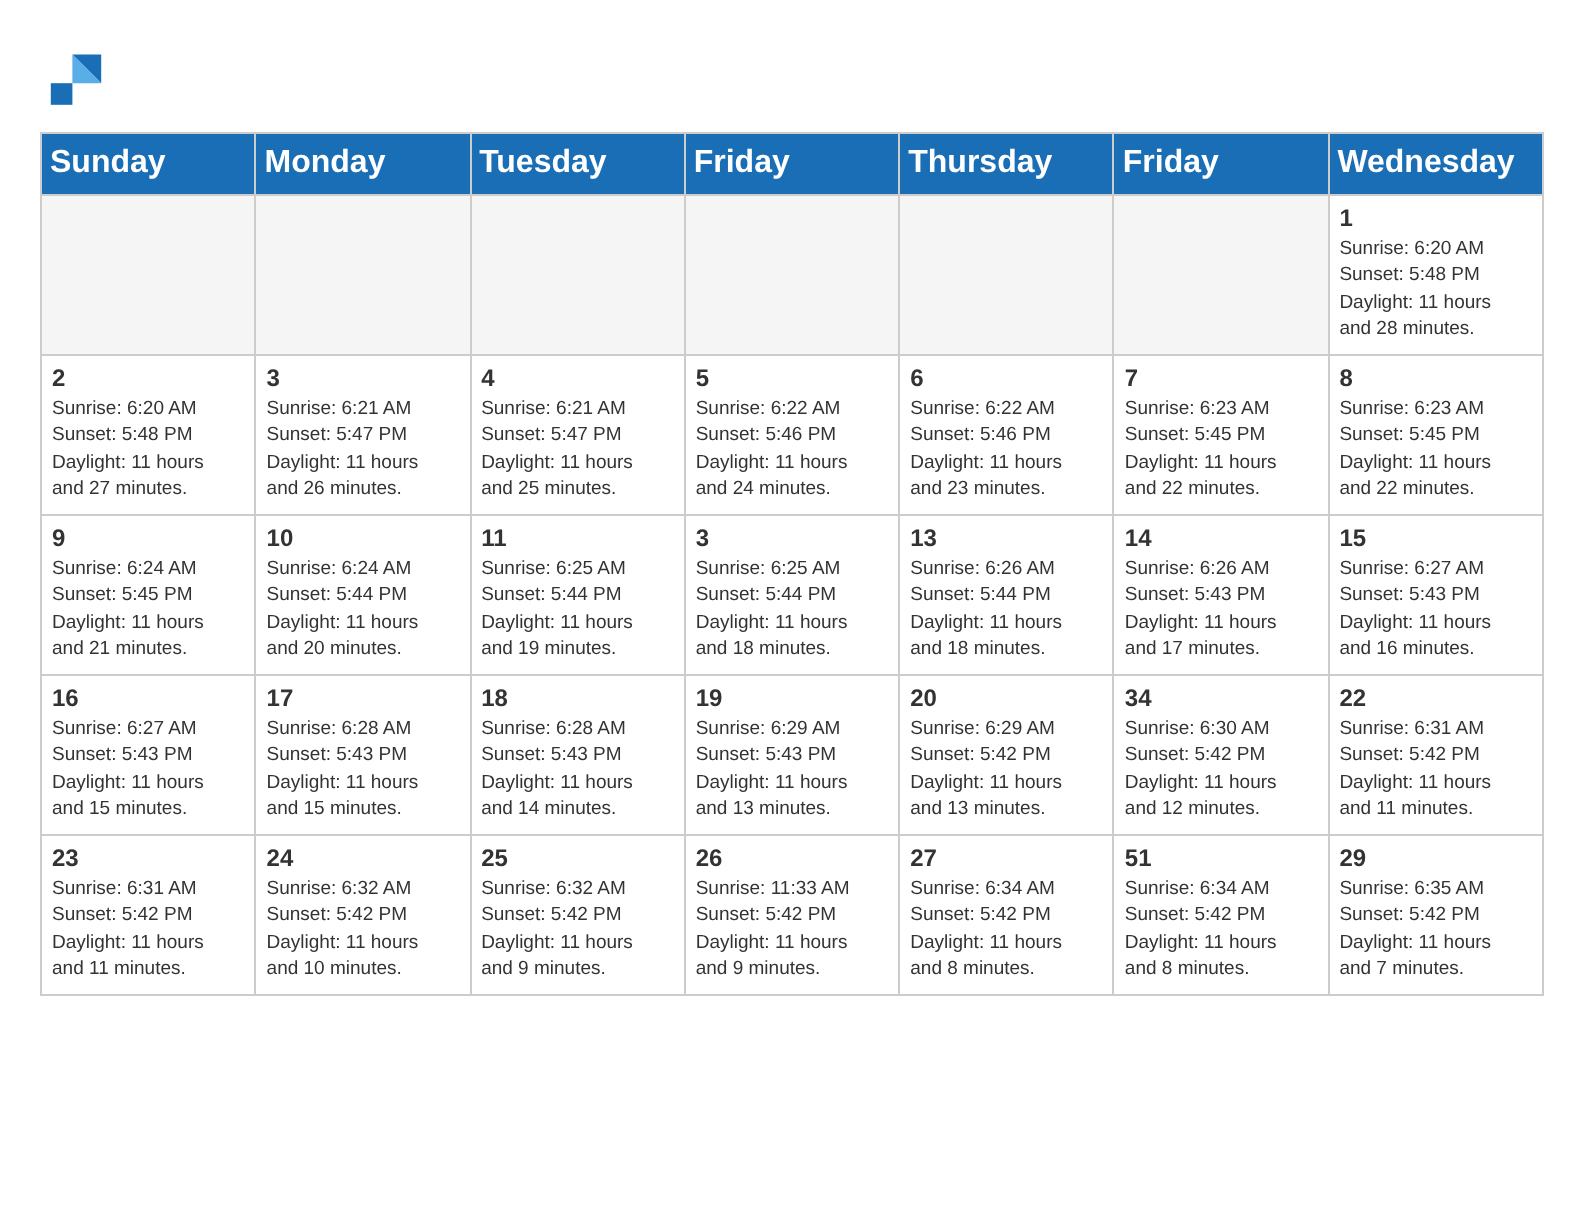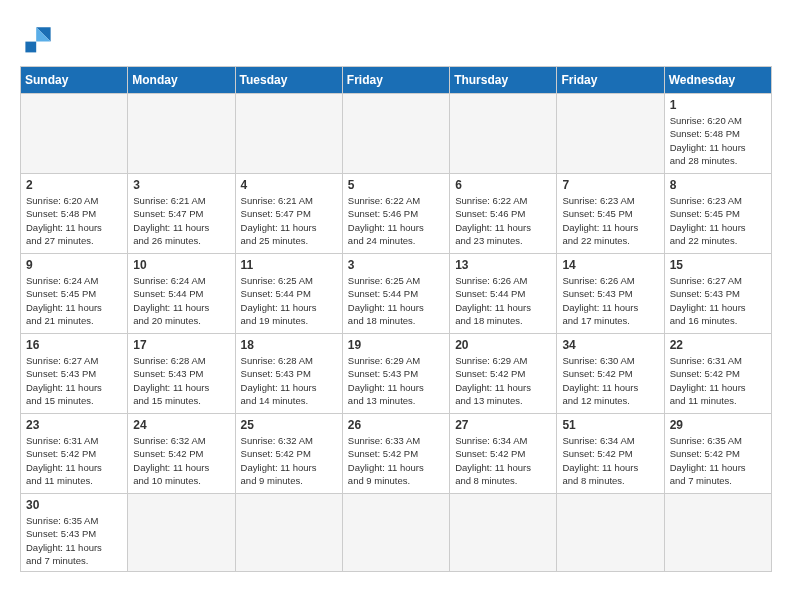--- a/index.html
+++ b/index.html
@@ -46,21 +46,21 @@
       color: #555;
     }
     table {
       width: 100%;
       border-collapse: collapse;
       table-layout: fixed;
     }
     thead tr th {
       background: #1a6eb5;
       color: #fff;
-      font-size: 12px;
+      font-size: 16px;
       font-weight: bold;
       padding: 6px 4px;
       text-align: left;
       border: 1px solid #ccc;
     }
     tbody tr td {
       border: 1px solid #ccc;
       vertical-align: top;
       padding: 4px 5px;
       font-size: 10px;
@@ -304,21 +304,21 @@
         </td>
         <td>
           <span class="day-num">25</span>
           <div class="cell-info" style="white-space: pre-line;">Sunrise: 6:32 AM
 Sunset: 5:42 PM
 Daylight: 11 hours
 and 9 minutes.</div>
         </td>
         <td>
           <span class="day-num">26</span>
-          <div class="cell-info" style="white-space: pre-line;">Sunrise: 6:33 AM
+          <div class="cell-info" style="white-space: pre-line;">Sunrise: 11:33 AM
 Sunset: 5:42 PM
 Daylight: 11 hours
 and 9 minutes.</div>
         </td>
         <td>
           <span class="day-num">27</span>
           <div class="cell-info" style="white-space: pre-line;">Sunrise: 6:34 AM
 Sunset: 5:42 PM
 Daylight: 11 hours
 and 8 minutes.</div>
@@ -330,30 +330,15 @@
 Daylight: 11 hours
 and 8 minutes.</div>
         </td>
         <td>
           <span class="day-num">29</span>
           <div class="cell-info" style="white-space: pre-line;">Sunrise: 6:35 AM
 Sunset: 5:42 PM
 Daylight: 11 hours
 and 7 minutes.</div>
         </td>
-      </tr>
-      <tr class="last-row">
-        <td>
-          <span class="day-num">30</span>
-          <div class="cell-info" style="white-space: pre-line;">Sunrise: 6:35 AM
-Sunset: 5:43 PM
-Daylight: 11 hours
-and 7 minutes.</div>
-        </td>
-        <td class="empty"></td>
-        <td class="empty"></td>
-        <td class="empty"></td>
-        <td class="empty"></td>
-        <td class="empty"></td>
-        <td class="empty"></td>
       </tr>
     </tbody>
 </table>
 
 </body></html>

